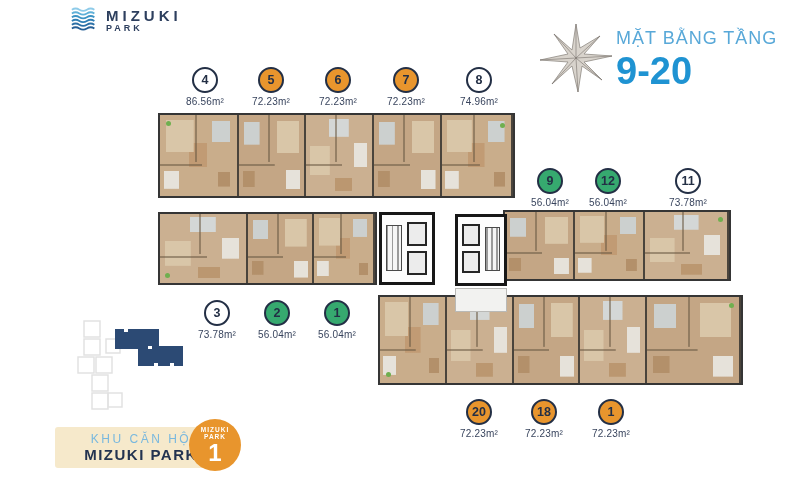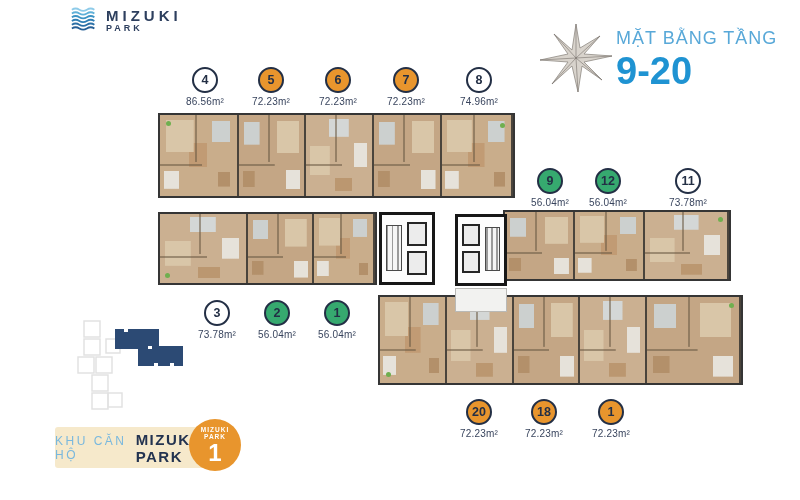--- a/index.html
+++ b/index.html
@@ -58,21 +58,21 @@
   .mc{width:26px;height:26px;border-radius:50%;border:2px solid #232f45;margin:0 auto;
       display:flex;align-items:center;justify-content:center;
       font-size:12.5px;font-weight:700;color:#232f45;background:#fff;box-sizing:border-box;}
   .mc.orange{background:#e8952d;}
   .mc.green{background:#36a96f;}
   .ml{font-size:10px;color:#39455e;margin-top:3px;letter-spacing:.2px;}
 
   
   .keymap{position:absolute;left:58px;top:315px;}
   .badge-band{position:absolute;left:55px;top:427px;width:172px;height:41px;background:#f6e9cb;
-              border-radius:3px;display:flex;align-items:center;justify-content:center;}
+              border-radius:3px;display:flex;flex-direction:column;align-items:center;justify-content:center;}
   .badge-sub{font-size:12px;letter-spacing:2.5px;color:#79b8de;line-height:14px;}
   .badge-title{font-size:15px;font-weight:700;letter-spacing:1.5px;color:#233350;line-height:17px;}
   .tower-circle{position:absolute;left:189px;top:419px;width:52px;height:52px;border-radius:50%;
                 background:#e8952d;display:flex;flex-direction:column;align-items:center;justify-content:center;color:#fff;}
   .tc-l1,.tc-l2{font-size:6.5px;font-weight:700;letter-spacing:1px;line-height:7px;}
   .tc-num{font-size:24px;font-weight:700;line-height:24px;margin-top:1px;}
 </style>
 </head>
 <body>
 

